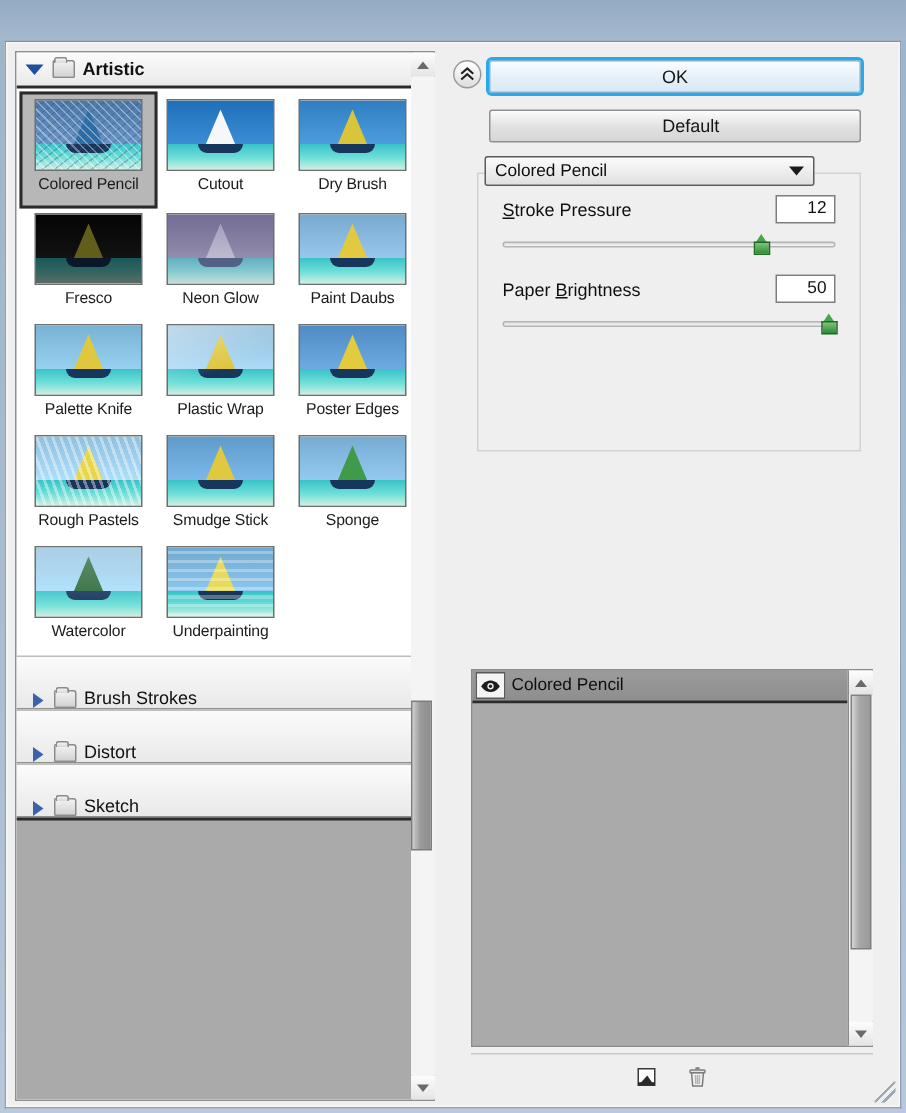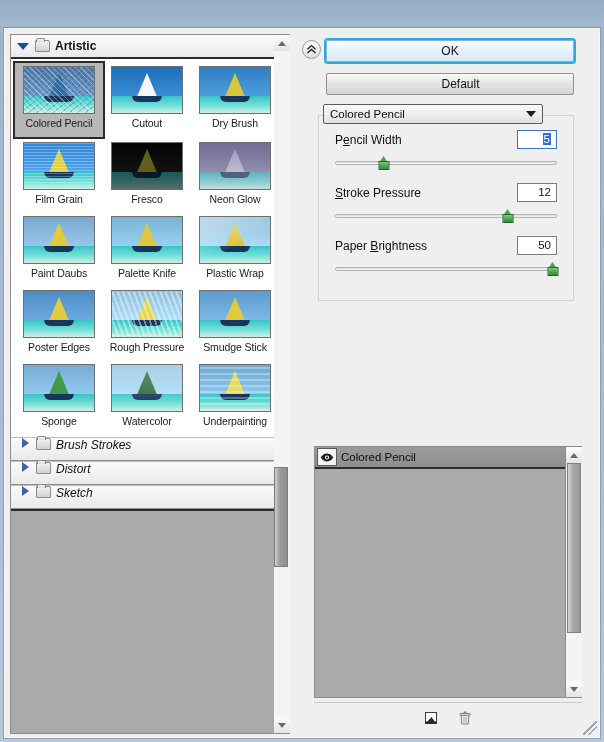--- a/index.html
+++ b/index.html
@@ -110,27 +110,26 @@
   .sea{position:absolute;left:0;bottom:0;width:100%;height:38%;
        background:linear-gradient(180deg,#39c2c8,#6fe0d8 55%,#cfeee2);}
   .sail{position:absolute;left:50%;bottom:30%;transform:translateX(-50%);
         width:0;height:0;border-left:11px solid transparent;border-right:11px solid transparent;}
   .hull{position:absolute;left:50%;bottom:24%;transform:translateX(-50%);
         width:30px;height:6px;background:#17365c;border-radius:0 0 8px 8px;}
 
   
   #tree { width: 275px; }
   .tree-row {
-    height: 24px; display:flex; align-items:flex-start;
+    height: 36px; display:flex; align-items:flex-end;
     padding-left: 8px;
     font-size: 12px; color:#111;
     background: linear-gradient(180deg,#fbfbfb,#e9e9e9);
     border-top: 1px solid #bdbdbd;
     border-bottom: 1px solid #8f8f8f;
-    font-style: italic;
   }
   #empty-area {
     width: 275px; background:#aaaaaa;
     border-top: 2px solid #2a2a2a;
     flex: 1;
   }
   #left-col { display:flex; flex-direction:column; height:100%; }
 
   
   #lscroll {
@@ -318,30 +317,20 @@
                 <div class="sky" style="background: linear-gradient(rgb(47, 127, 192), rgb(77, 157, 222));"></div>
                 <div class="sea"></div>
                 <div class="sail" style="border-bottom: 26px solid rgb(217, 197, 58);"></div>
                 <div class="hull"></div>
                 <div style="position: absolute; inset: 0px; pointer-events: none;"></div>
               </div>
               <div class="tlabel">Dry Brush</div>
             </div>
             <div class="thumb">
               <div class="tpic">
-                <div class="sky" style="background: linear-gradient(rgb(47, 134, 212), rgb(77, 164, 242));"></div>
-                <div class="sea"></div>
-                <div class="sail" style="border-bottom: 26px solid rgb(224, 210, 60);"></div>
-                <div class="hull"></div>
-                <div style="position: absolute; inset: 0px; pointer-events: none; background: repeating-linear-gradient(0deg, rgba(255, 255, 255, 0.28) 0px, rgba(255, 255, 255, 0.28) 1px, transparent 1px, transparent 3px);"></div>
-              </div>
-              <div class="tlabel">Film Grain</div>
-            </div>
-            <div class="thumb">
-              <div class="tpic">
                 <div class="sky" style="background: linear-gradient(rgb(11, 11, 11), rgb(41, 41, 41));"></div>
                 <div class="sea"></div>
                 <div class="sail" style="border-bottom: 26px solid rgb(216, 207, 58);"></div>
                 <div class="hull"></div>
                 <div style="position: absolute; inset: 0px; pointer-events: none; background: rgba(0, 0, 0, 0.55);"></div>
               </div>
               <div class="tlabel">Fresco</div>
             </div>
             <div class="thumb">
               <div class="tpic">
@@ -394,21 +383,21 @@
               <div class="tlabel">Poster Edges</div>
             </div>
             <div class="thumb">
               <div class="tpic">
                 <div class="sky" style="background: linear-gradient(rgb(143, 192, 222), rgb(173, 222, 252));"></div>
                 <div class="sea"></div>
                 <div class="sail" style="border-bottom: 26px solid rgb(232, 214, 74);"></div>
                 <div class="hull"></div>
                 <div style="position: absolute; inset: 0px; pointer-events: none; background: repeating-linear-gradient(70deg, rgba(255, 255, 255, 0.4) 0px, rgba(255, 255, 255, 0.4) 2px, transparent 2px, transparent 5px);"></div>
               </div>
-              <div class="tlabel">Rough Pressure</div>
+              <div class="tlabel">Rough Pastels</div>
             </div>
             <div class="thumb">
               <div class="tpic">
                 <div class="sky" style="background: linear-gradient(rgb(94, 155, 203), rgb(124, 185, 233));"></div>
                 <div class="sea"></div>
                 <div class="sail" style="border-bottom: 26px solid rgb(223, 201, 62);"></div>
                 <div class="hull"></div>
                 <div style="position: absolute; inset: 0px; pointer-events: none;"></div>
               </div>
               <div class="tlabel">Smudge Stick</div>
@@ -491,33 +480,20 @@
 
     <div class="btn" id="ok-btn">OK</div>
     <div class="btn" id="default-btn">Default</div>
 
     <div id="params">
       <div id="filter-select">
         <span class="cap">Colored Pencil</span>
         <span class="caret"></span>
       </div>
       <div id="param-list">
-          <div class="param">
-            <div class="param-row">
-              <div class="param-label">P<u>e</u>ncil Width</div>
-              <div class="param-val focus"><span>5</span></div>
-            </div>
-            <div class="track">
-              <div class="track-line"></div>
-              <div class="knob" style="left: 22%;">
-                <b></b>
-                <i></i>
-              </div>
-            </div>
-          </div>
           <div class="param">
             <div class="param-row">
               <div class="param-label"><u>S</u>troke Pressure</div>
               <div class="param-val">12</div>
             </div>
             <div class="track">
               <div class="track-line"></div>
               <div class="knob" style="left: 78%;">
                 <b></b>
                 <i></i>

